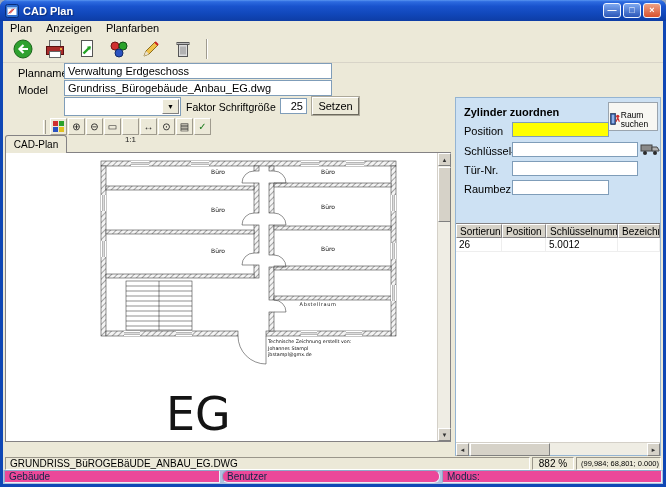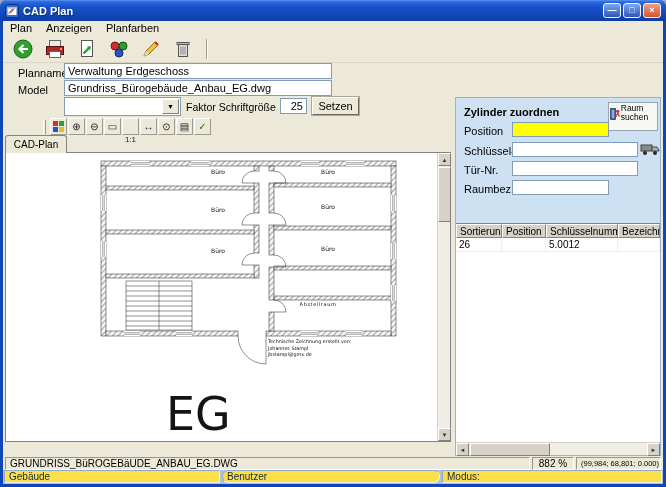--- a/index.html
+++ b/index.html
@@ -66,21 +66,21 @@
   .sb-btn{position:absolute;left:0;width:13px;height:13px;background:#d6d2c8;
     border:1px solid;border-color:#fff #808080 #808080 #fff;font-size:6px;line-height:6px;
     display:flex;align-items:center;justify-content:center;color:#333;}
   .sb-thumb{position:absolute;background:#d6d2c8;border:1px solid;border-color:#fff #808080 #808080 #fff;}
 
   
   #panel{position:absolute;left:455px;top:97px;width:206px;height:359px;background:#cde1f3;
     border:1px solid #94b4d2;}
   #panel-title{position:absolute;left:8px;top:8px;font-size:11px;font-weight:bold;color:#000;}
   #raum-suchen{position:absolute;left:152px;top:4px;width:50px;height:29px;background:#f7f7f3;
-    border:1px solid #9aa4ae;display:flex;align-items:flex-start;padding:1px;}
+    border:1px solid #9aa4ae;display:flex;align-items:flex-end;padding:1px;}
   #raum-suchen .cap{font-size:8.5px;line-height:9px;text-align:left;color:#000;}
   .p-lbl{position:absolute;font-size:11px;color:#000;}
   .p-txt{position:absolute;height:15px;border:1px solid #7f9db9;background:#fff;
     font-size:10px;font-family:"Liberation Sans",sans-serif;padding:0 2px;}
   #key-lookup{position:absolute;left:183px;top:42px;width:21px;height:19px;background:#cde1f3;
     border:none;display:flex;align-items:center;justify-content:center;padding:0;}
 
   
   #ptable{position:absolute;left:0px;top:125px;width:204px;bottom:13px;background:#fff;
     border-top:1px solid #848284;}
@@ -92,21 +92,21 @@
     border-right:1px solid #eee;border-bottom:1px solid #eee;}
   .c1{width:46px;} .c2{width:44px;} .c3{width:72px;} .c4{width:42px;flex:1;}
   #table-hscroll{position:absolute;left:0;bottom:0;width:204px;height:13px;background:#efede4;
     border-top:1px solid #d4d0c8;}
 
   
   .status-box{position:absolute;height:13px;background:#ece9d8;border:1px solid;
     border-color:#9a968a #fff #fff #9a968a;font-size:10px;color:#000;
     display:flex;align-items:center;padding:0 4px;overflow:hidden;white-space:nowrap;}
   #bottombar{position:absolute;left:3px;right:3px;top:470px;height:14px;background:#aec2de;}
-  .bb-box{position:absolute;height:13px;top:0;background:#fde047;border:1px solid;
+  .bb-box{position:absolute;height:13px;top:0;background:#ec4899;border:1px solid;
     border-color:#8ea8c8 #e8f0fa #e8f0fa #8ea8c8;font-size:10px;color:#10284a;
     display:flex;align-items:center;padding:0 4px;overflow:hidden;white-space:nowrap;}
 
   svg{display:block;}
   .wall{fill:url(#hatch);stroke:#222;stroke-width:0.5;}
   .thin{stroke:#222;stroke-width:0.5;fill:none;}
   .door{stroke:#222;stroke-width:0.5;fill:none;}
   .win-line{stroke:#222;stroke-width:0.4;}
   .rlabel{font-size:6px;fill:#111;font-family:"DejaVu Sans",sans-serif;}
   .slabel{font-size:5px;fill:#111;letter-spacing:0.6px;font-family:"DejaVu Sans",sans-serif;}

